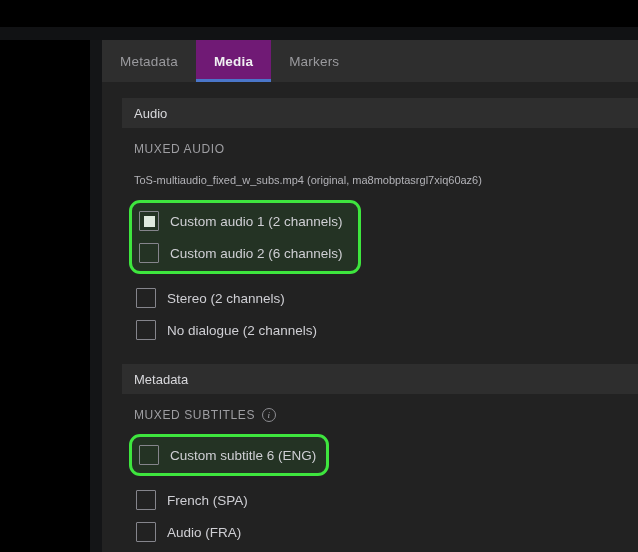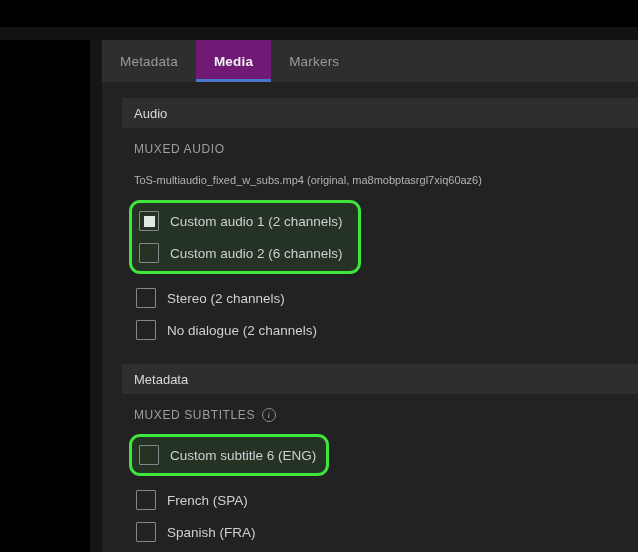--- a/index.html
+++ b/index.html
@@ -236,21 +236,21 @@
         </div>
 
         <div class="spacer-8"></div>
 
         <div class="cb-row">
           <span class="cb"></span>
           <span class="cb-label">French (SPA)</span>
         </div>
         <div class="cb-row">
           <span class="cb"></span>
-          <span class="cb-label">Spanish (FRA)</span>
+          <span class="cb-label">Audio (FRA)</span>
         </div>
         <div class="cb-row">
           
           
         </div>
 
       </div>
 
     </div>
   </div>

